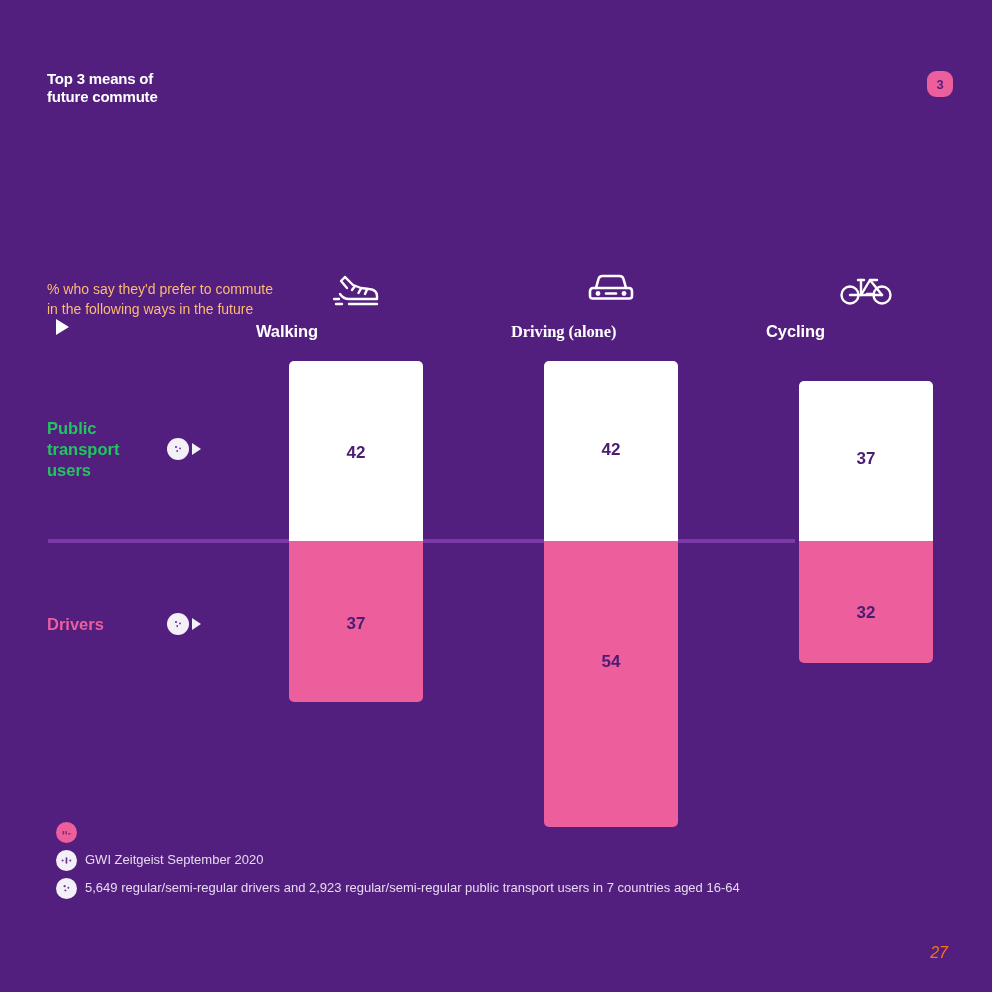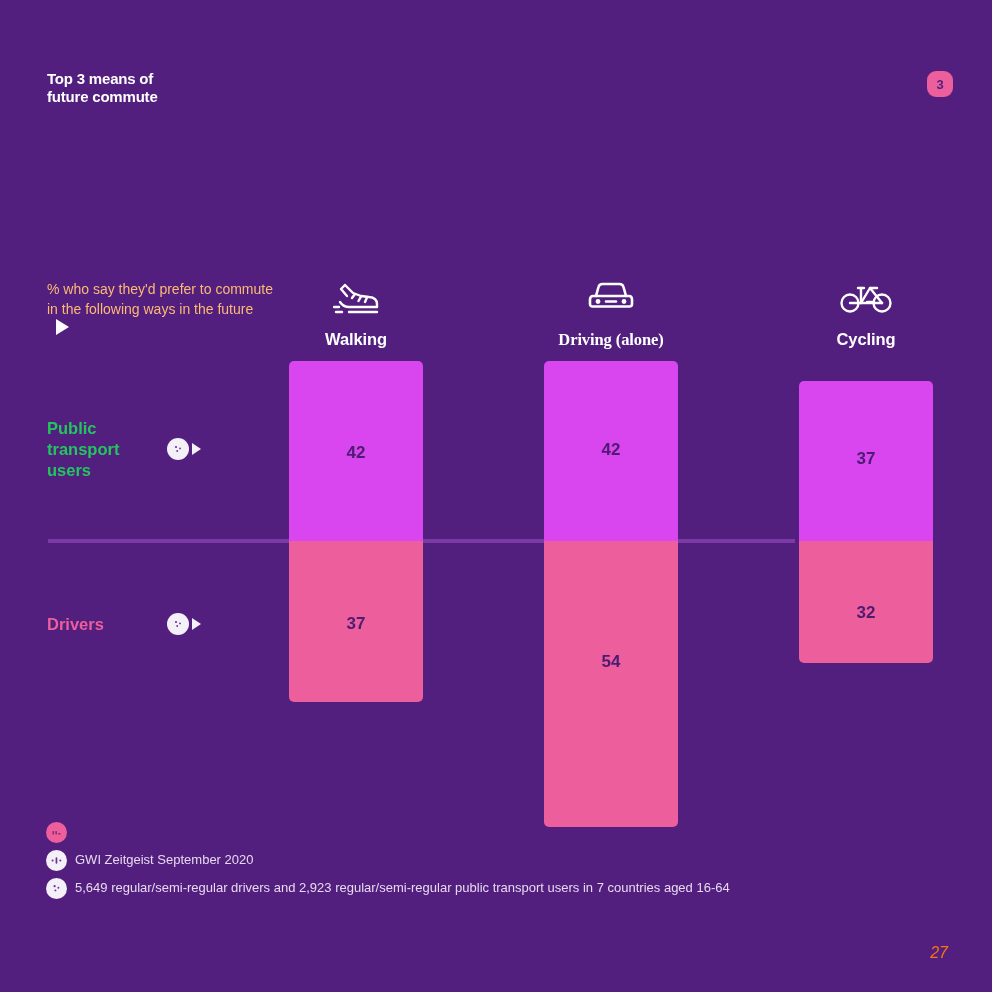--- a/index.html
+++ b/index.html
@@ -64,23 +64,22 @@
     margin-left: 9px;
     width: 0; height: 0;
     border-top: 8px solid transparent;
     border-bottom: 8px solid transparent;
     border-left: 13px solid #ffffff;
   }
 
   
   .col-header {
     position: absolute;
-    top: 276px;
+    top: 268px;
     width: 200px;
-    text-align: center;
   }
   .col-icon {
     height: 42px;
     display: flex;
     align-items: center;
     justify-content: center;
   }
   .col-label {
     margin-top: 12px;
     font-size: 16.5px;
@@ -134,40 +133,40 @@
     height: 4px;
     background: #7B3AA6;
   }
 
   
   .bar {
     position: absolute;
     width: 134px;
   }
   .bar-top {
-    background: #d946ef;
+    background: #ffffff;
     border-radius: 5px 5px 0 0;
     color: #4B1C72;
   }
   .bar-bottom {
     background: #ED5E9C;
     border-radius: 0 0 5px 5px;
     color: #4B1C72;
   }
   .bar-value {
     position: absolute;
     left: 0;
     width: 100%;
     text-align: center;
     font-size: 17px;
     font-weight: bold;
   }
 
   
-  .footer { position: absolute; left: 46px; top: 822px; }
+  .footer { position: absolute; left: 56px; top: 822px; }
   .foot-row {
     display: flex;
     align-items: center;
     margin-bottom: 7px;
     min-height: 21px;
   }
   .foot-badge {
     width: 21px; height: 21px;
     border-radius: 50%;
     display: flex;

